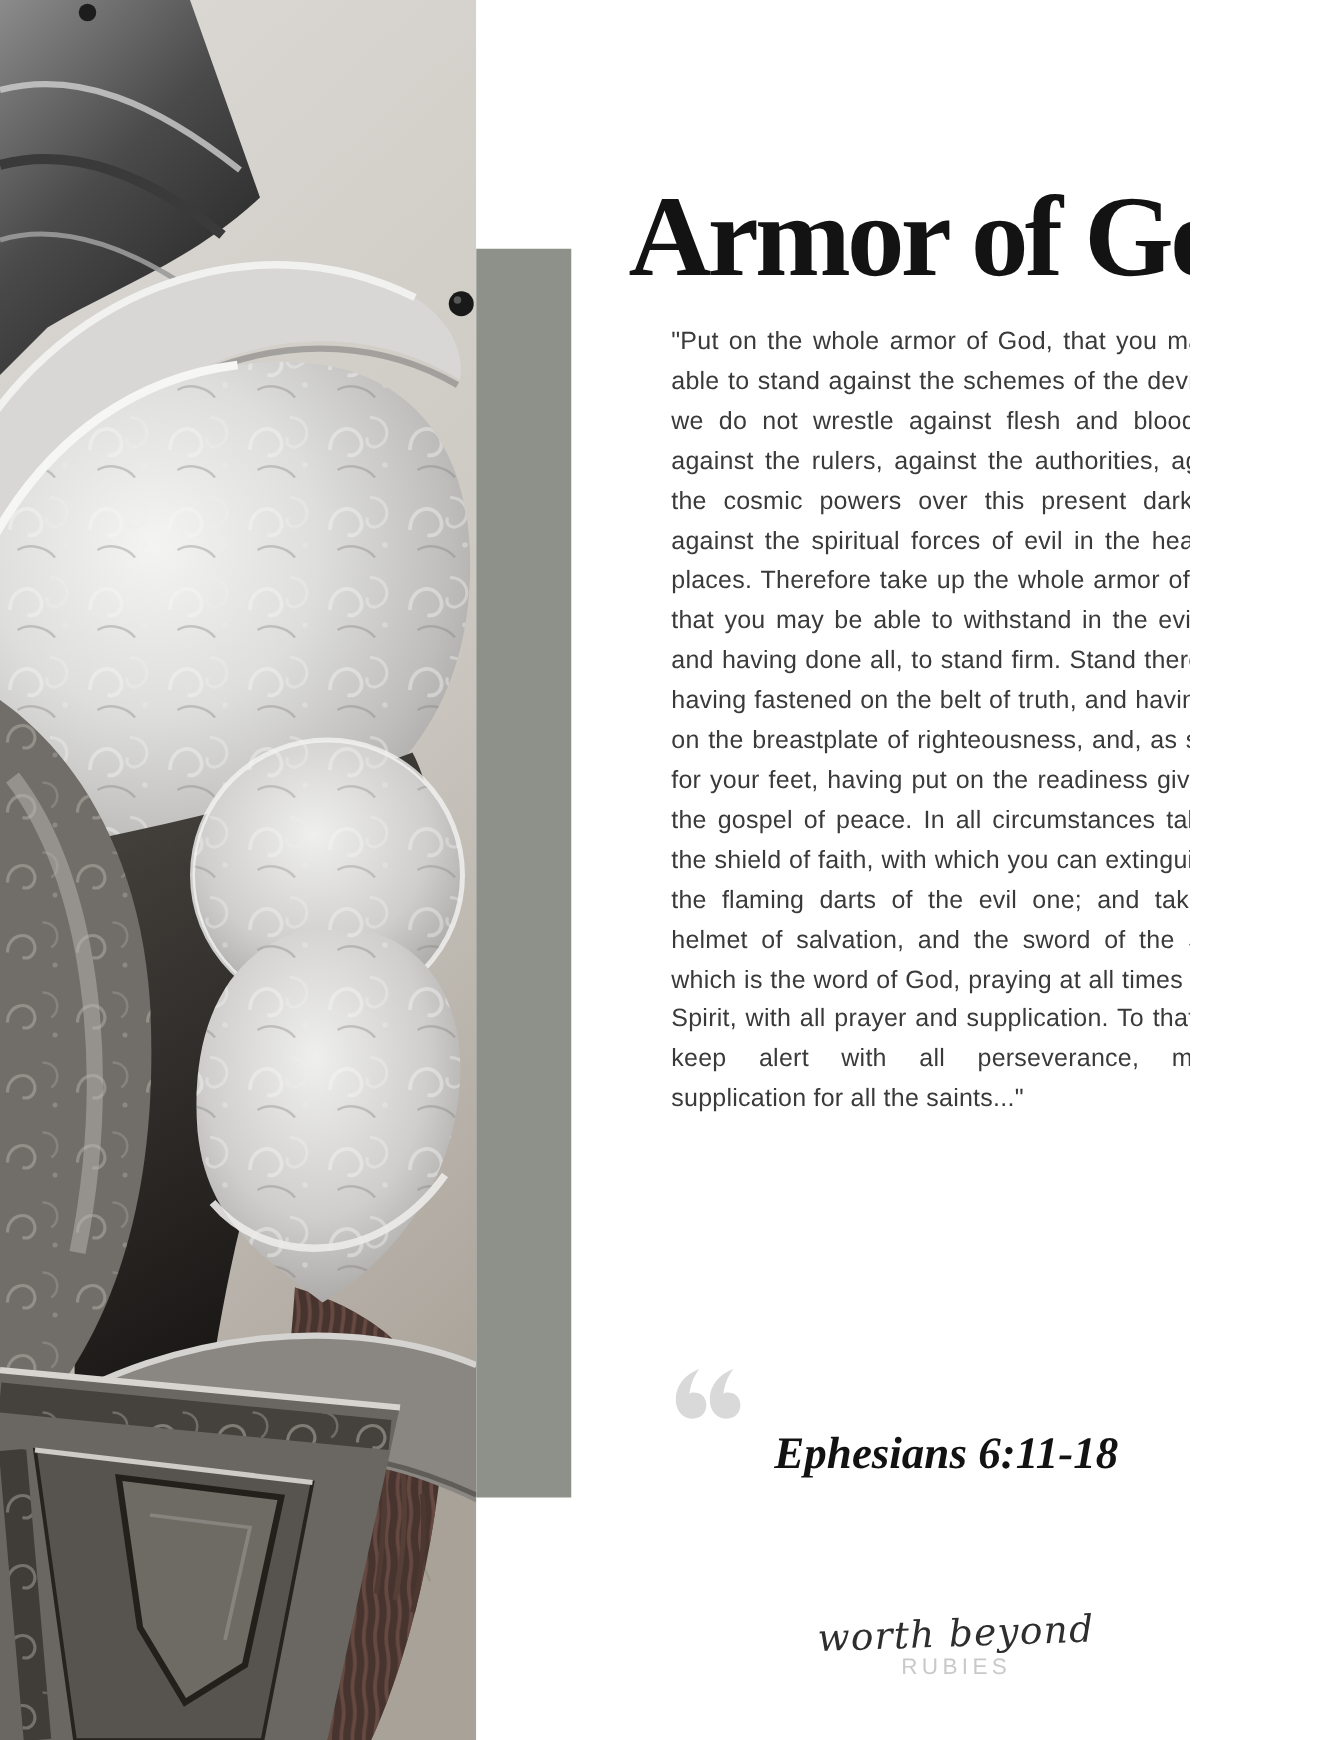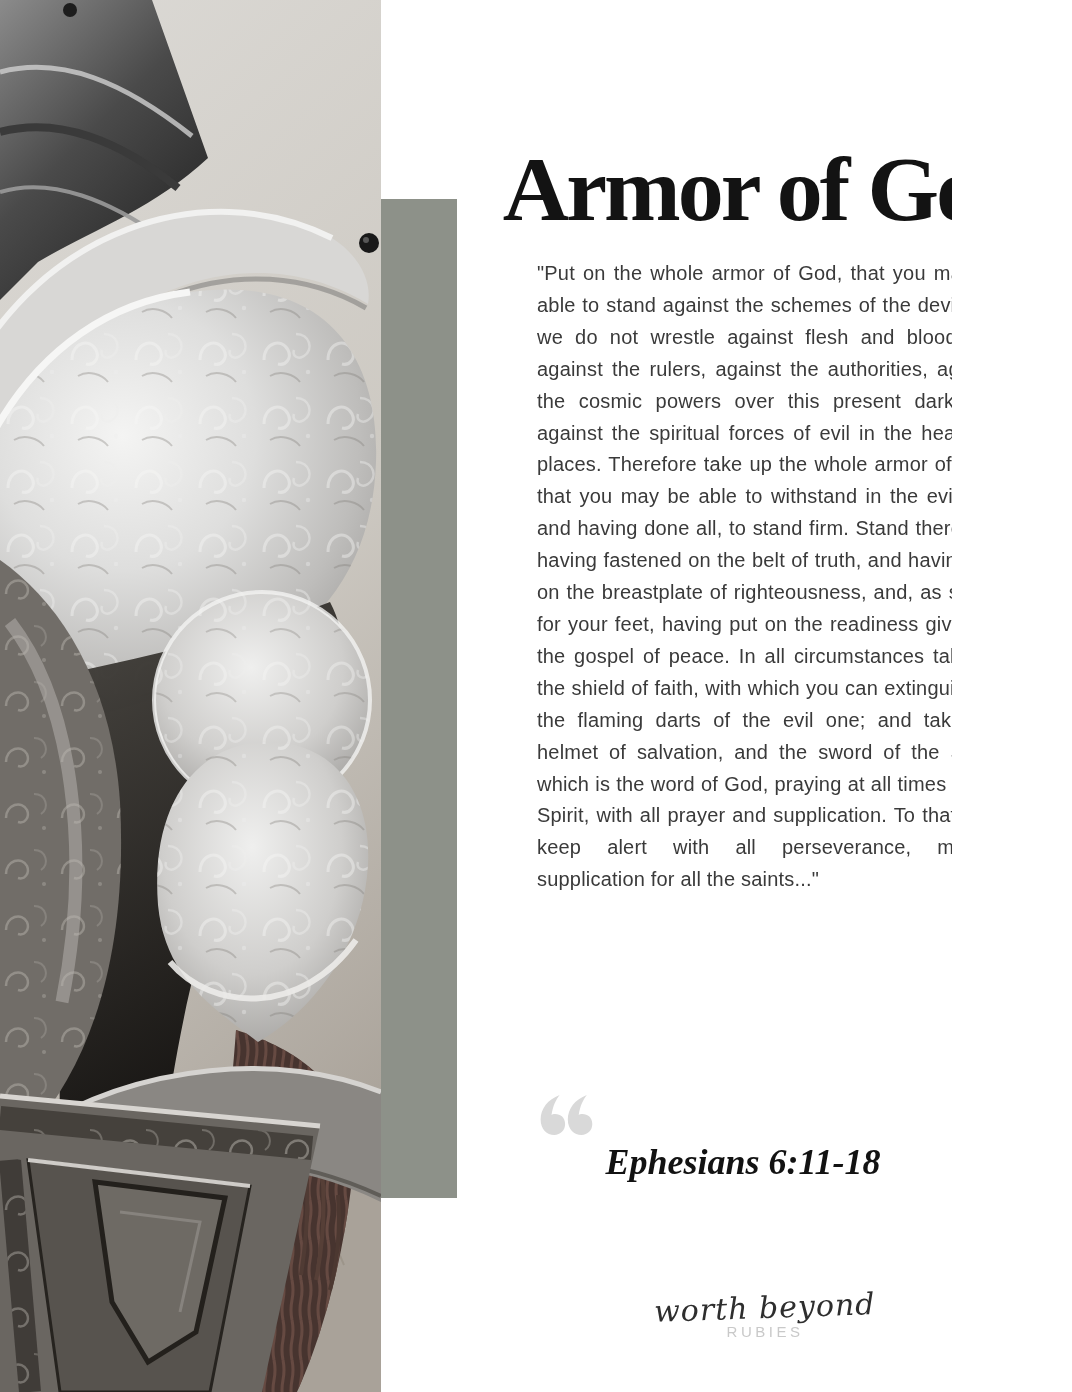--- a/index.html
+++ b/index.html
@@ -12,28 +12,28 @@
   .band{position:absolute;left:381px;top:199px;width:76px;height:999px;background:#8d9189;}
   
   .title{position:absolute;left:458px;top:143px;width:614px;text-align:center;
          font-family:"Liberation Serif",serif;font-weight:700;font-size:92px;line-height:1.02;
          letter-spacing:-3px;color:#131313;}
   .verse{position:absolute;left:537px;top:258px;width:466px;
          font-size:20px;line-height:31.9px;letter-spacing:.2px;color:#3a3a3a;
          text-align:justify;text-justify:inter-word;}
   .quote-icon{position:absolute;left:537px;top:1092px;width:58px;height:46px;}
   .quote-icon svg{display:block;fill:#d9d9d9;}
-  .reference{position:absolute;left:436px;top:1140px;width:614px;text-align:center;
+  .reference{position:absolute;left:450px;top:1140px;width:614px;text-align:center;
              font-family:"Liberation Serif",serif;font-style:italic;font-weight:700;
              font-size:36px;line-height:44px;color:#121212;}
   .brand{position:absolute;left:458px;top:1291px;width:614px;text-align:center;}
   .brand-script{font-family:"DejaVu Serif",serif;font-style:italic;font-size:30px;
                 line-height:34px;color:#2e2e2e;letter-spacing:1px;transform:rotate(-2deg);
                 display:inline-block;}
-  .brand-sub{font-size:15px;letter-spacing:3.5px;color:#c9c9c9;margin-top:-2px;}
+  .brand-sub{font-size:18px;letter-spacing:3.5px;color:#c9c9c9;margin-top:-2px;}
 </style>
 </head>
 <body>
 
 <div class="page">
 
   <div class="photo">
     <svg width="381" height="1392" viewBox="0 0 381 1392" xmlns="http://www.w3.org/2000/svg">
       <defs>
         <linearGradient id="gWall" x1="0" y1="0" x2="0.25" y2="1">

